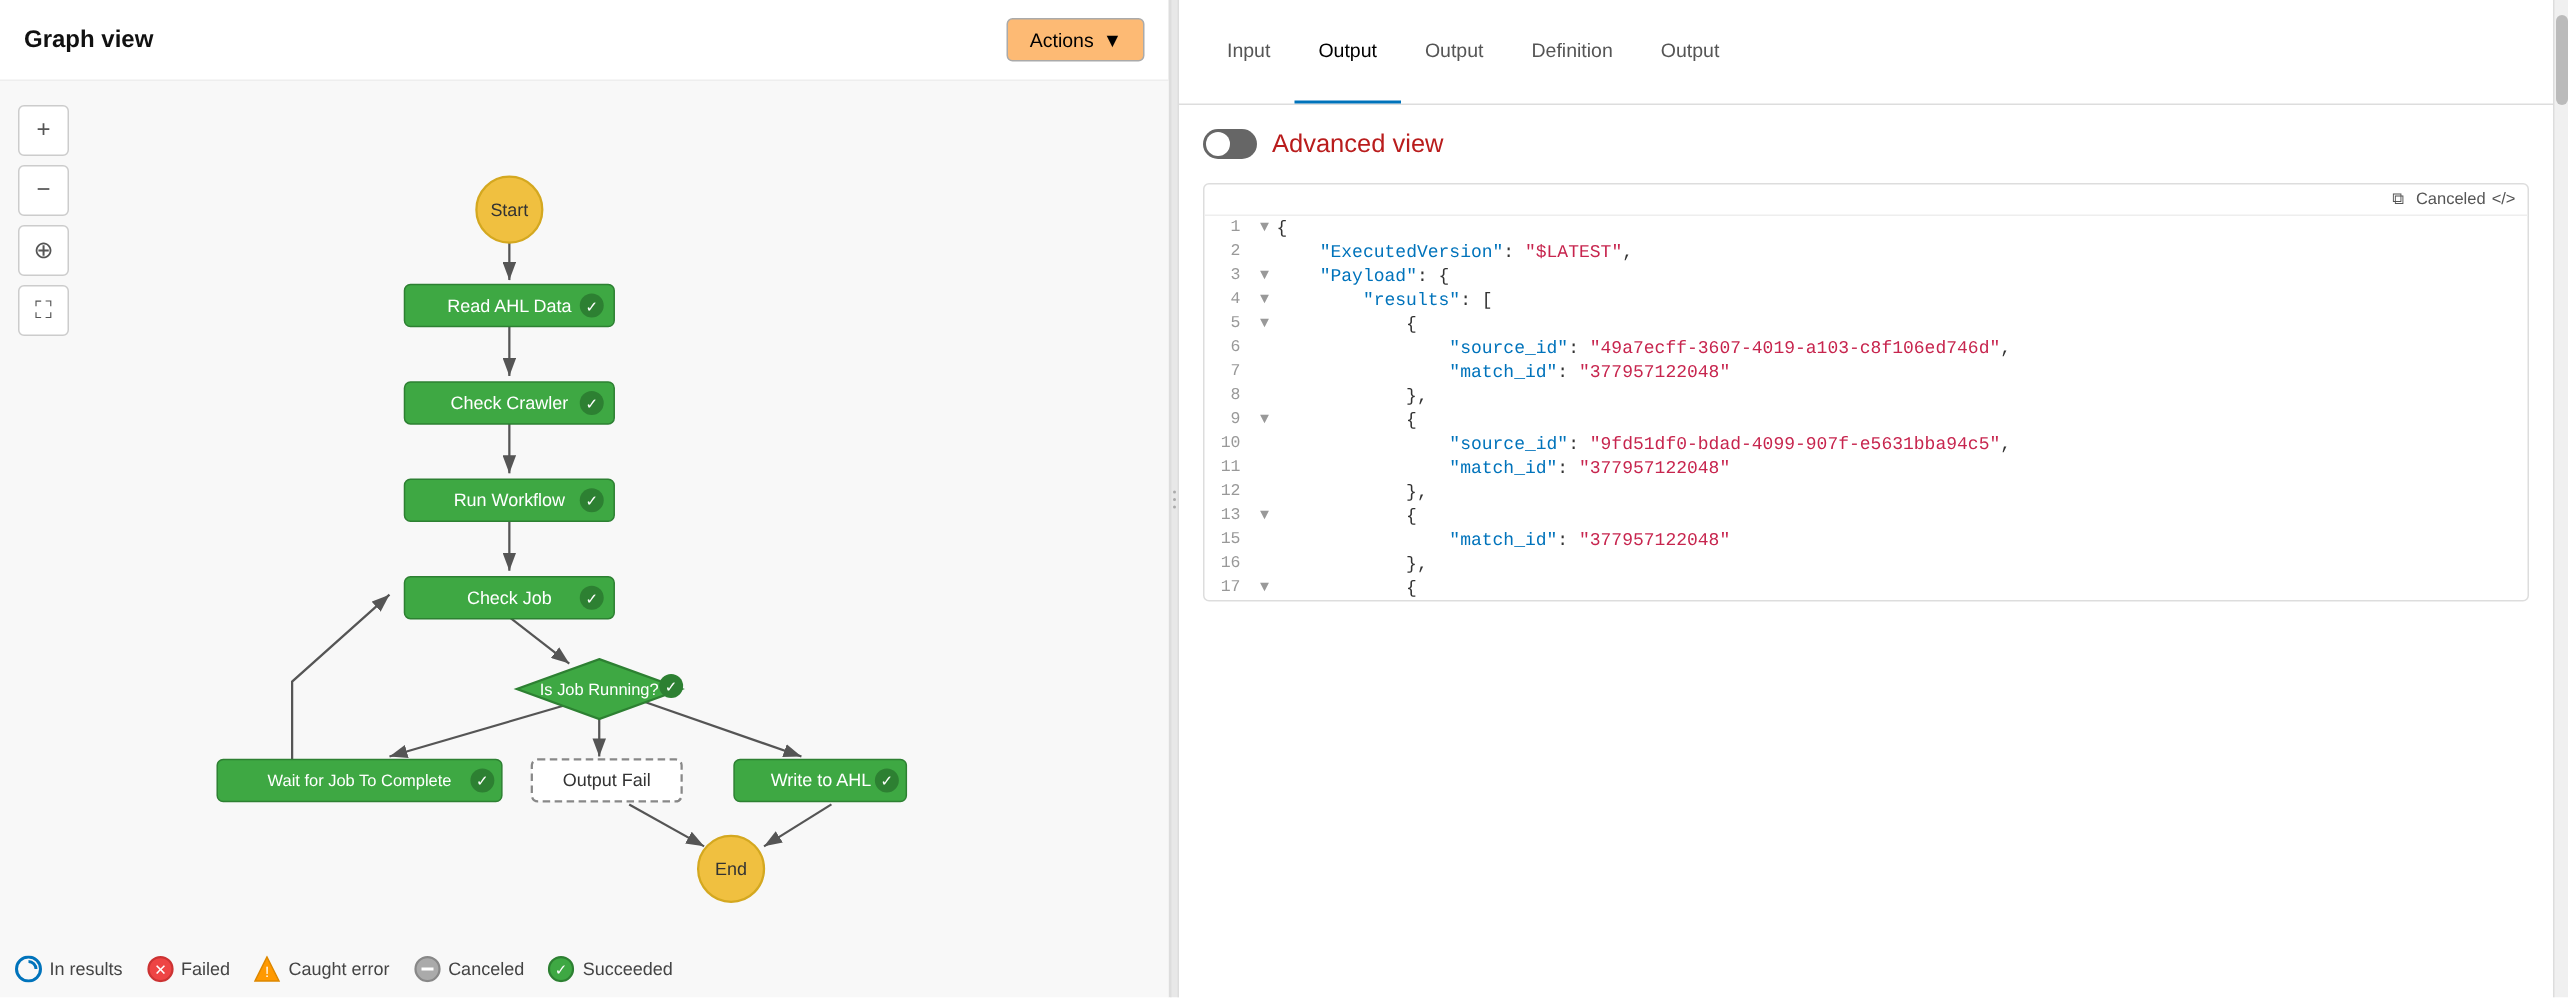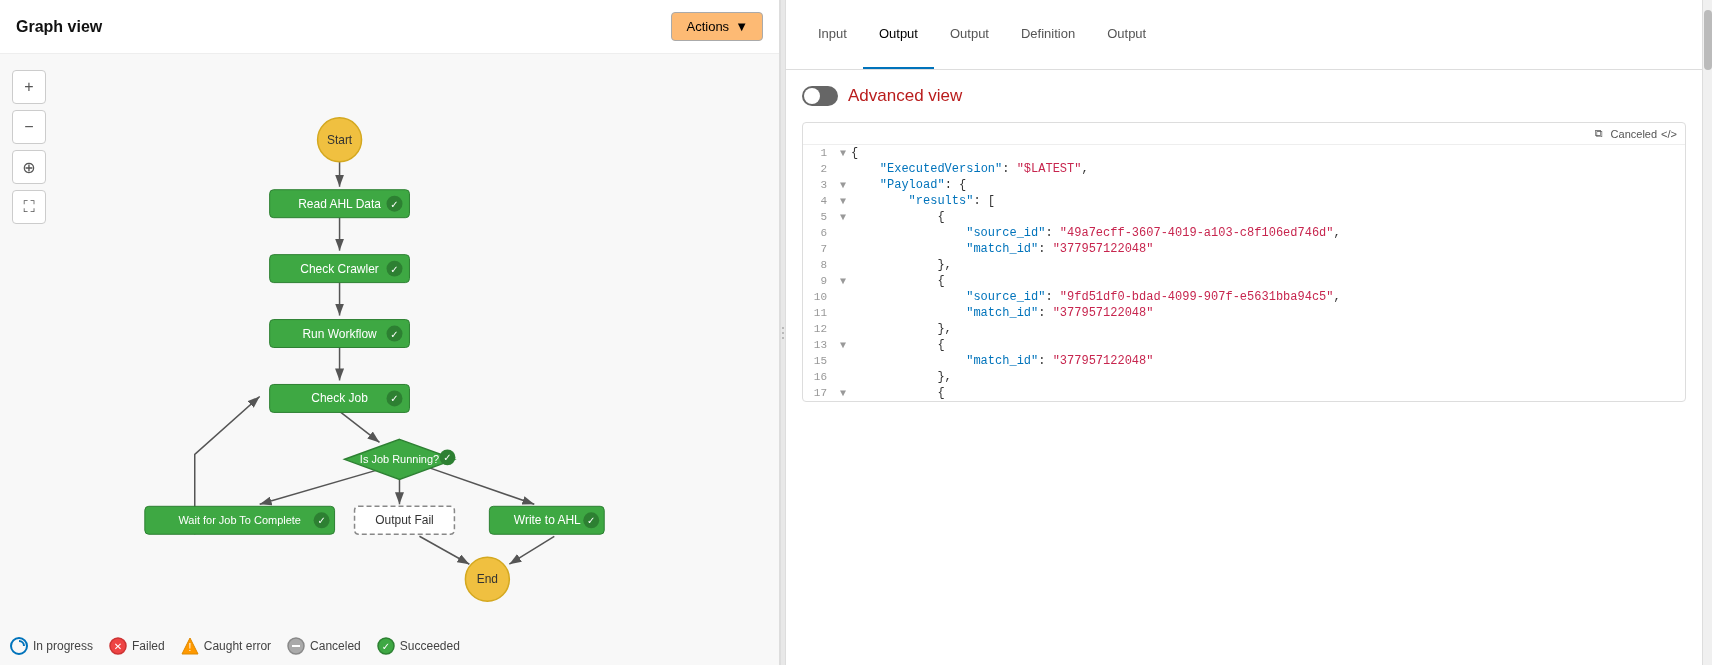--- a/index.html
+++ b/index.html
@@ -164,21 +164,21 @@
       <circle cx="488" cy="505" r="22" fill="#f0c040" stroke="#d4a820" stroke-width="1.5"></circle>
       <text x="488" y="509" text-anchor="middle" font-size="12" font-weight="500" fill="#333">End</text>
     </svg>
 
     <div class="legend">
       <div class="legend-item">
         <svg width="18" height="18">
           <circle cx="9" cy="9" r="8" fill="none" stroke="#0073bb" stroke-width="2"></circle>
           <path d="M9 4 A5 5 0 0 1 14 9" stroke="#0073bb" stroke-width="2" fill="none"></path>
         </svg>
-        <span>In progress</span>
+        <span>In results</span>
       </div>
       <div class="legend-item">
         <svg width="18" height="18">
           <circle cx="9" cy="9" r="8" fill="#e44" stroke="#c33" stroke-width="1.5"></circle>
           <text x="9" y="13" text-anchor="middle" font-size="10" fill="#fff">✕</text>
         </svg>
         <span>Failed</span>
       </div>
       <div class="legend-item">
         <svg width="18" height="18">

